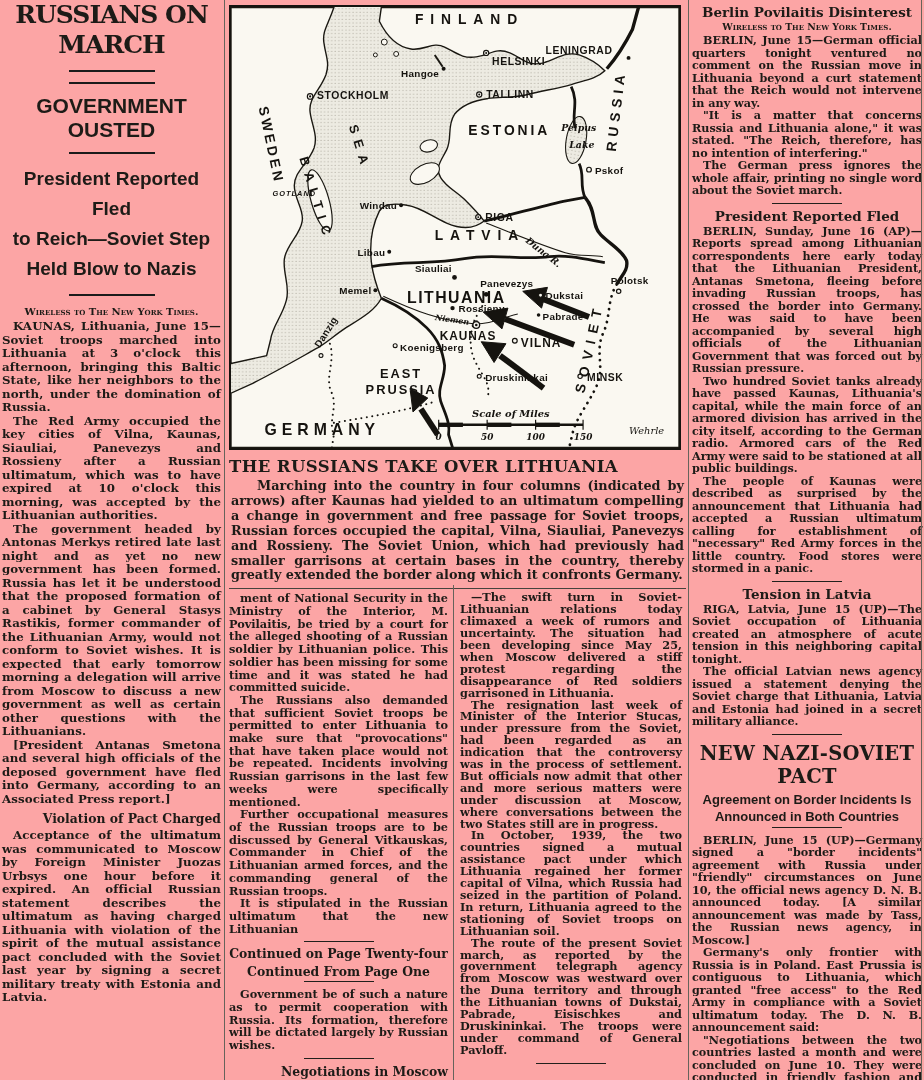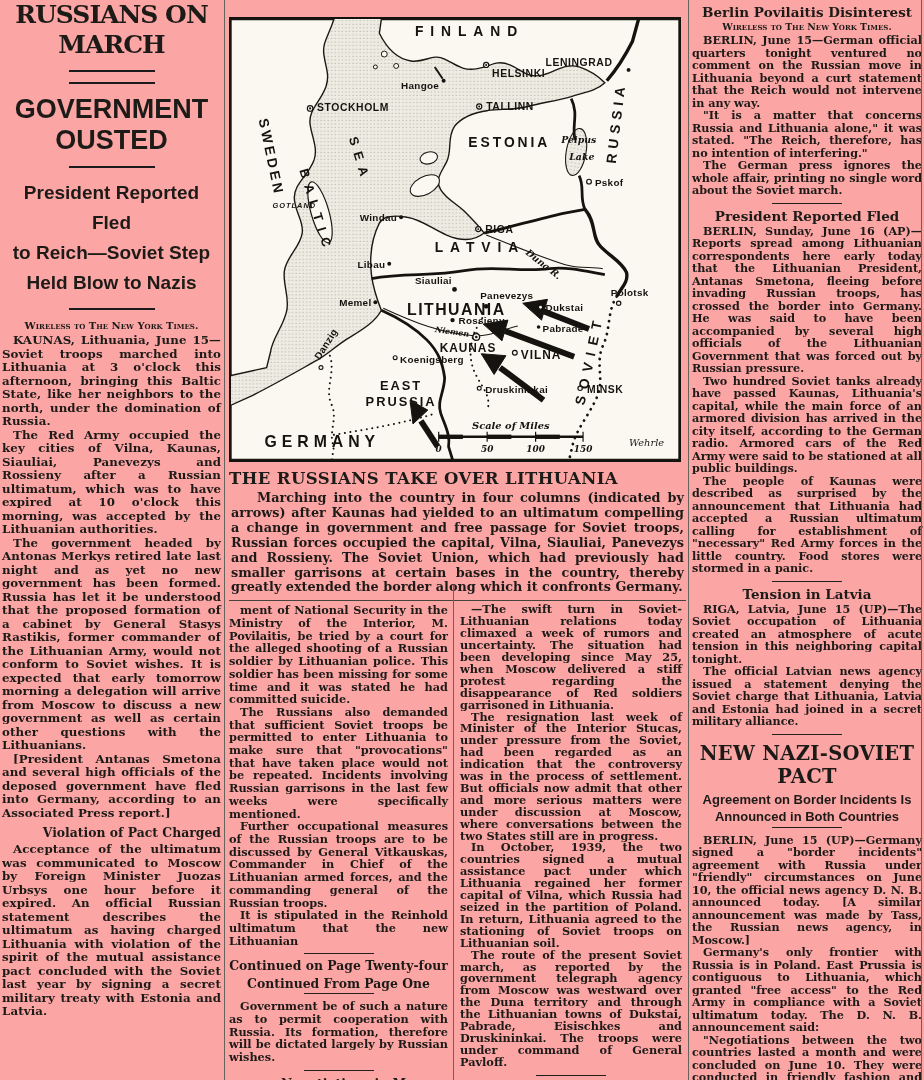--- a/index.html
+++ b/index.html
@@ -4,29 +4,29 @@
 <style>
   html,body{margin:0;padding:0;background:#c9c6bd;}
   .page{position:relative;width:924px;height:1080px;background:#fca5a5;overflow:hidden;
         font-family:"DejaVu Serif","Liberation Serif",serif;color:#1d1b17;}
   .vrule{position:absolute;width:1px;background:#66635b;}
   
   .col-left{position:absolute;left:2px;top:0;width:219px;}
   .headline{font-size:25px;font-weight:bold;text-align:center;margin:0;letter-spacing:-1px;line-height:30px;}
   .deck{font-family:"Liberation Sans",sans-serif;font-weight:bold;font-size:19px;line-height:30px;
         text-align:center;white-space:pre-line;margin:0;}
-  .banner{font-family:"Liberation Sans",sans-serif;font-weight:bold;font-size:27px;text-align:center;margin:0;}
+  .banner{font-family:"Liberation Sans",sans-serif;font-weight:bold;font-size:21px;text-align:center;margin:0;}
   .hrule{width:86px;border-top:2px solid #1b1b1b;margin:10px auto;}
   .byline{text-align:center;font-size:10px;font-variant:small-caps;font-weight:bold;margin:2px 0 3px;}
   .para{margin:0;text-indent:11px;text-align:justify;font-weight:bold;}
   .col-left .para{font-size:11.8px;line-height:13.5px;letter-spacing:0.1px;}
   .subhead{text-align:right;font-weight:bold;font-size:12.4px;margin:5px 0 3px;}
   
   .col-center{position:absolute;left:229px;top:0;width:457px;}
-  .map-box{margin-top:17px;width:452px;height:445px;border:2.5px solid #15130f;box-sizing:border-box;background:#f7f5ee;}
+  .map-box{margin-top:5px;width:452px;height:445px;border:2.5px solid #15130f;box-sizing:border-box;background:#f7f5ee;}
   .map-box svg{display:block;width:100%;height:100%;}
   .caption-title{font-weight:bold;font-size:16.5px;letter-spacing:0.4px;margin:7px 0 3px;}
   .caption-text{font-weight:bold;font-size:12.8px;line-height:14.9px;text-align:justify;text-indent:26px;padding:0 2px;}
   .center-divider{border-top:1px solid #46433d;margin:5px 0 0;}
   .center-cols{display:flex;margin-top:3px;}
   .col2{width:223px;padding-right:4px;box-sizing:border-box;}
   .col3{width:230px;padding-left:8px;box-sizing:border-box;}
   .col2 .para{font-size:11.3px;line-height:12.7px;}
   .col3 .para{font-size:11.3px;line-height:11.9px;}
   .continued{text-align:center;font-weight:bold;font-size:12.4px;margin:3px 0 2px;}
@@ -271,21 +271,21 @@
     <div class="caption-title">THE RUSSIANS TAKE OVER LITHUANIA</div>
     <div class="caption-text">Marching into the country in four columns (indicated by arrows) after Kaunas had yielded to an ultimatum compelling a change in government and free passage for Soviet troops, Russian forces occupied the capital, Vilna, Siauliai, Panevezys and Rossieny. The Soviet Union, which had previously had smaller garrisons at certain bases in the country, thereby greatly extended the border along which it confronts Germany.</div>
     <div class="center-divider"></div>
 
     <div class="center-cols">
       <div class="col2">
         <div>
             <p class="para">ment of National Security in the Ministry of the Interior, M. Povilaitis, be tried by a court for the alleged shooting of a Russian soldier by Lithuanian police. This soldier has been missing for some time and it was stated he had committed suicide.</p>
             <p class="para">The Russians also demanded that sufficient Soviet troops be permitted to enter Lithuania to make sure that "provocations" that have taken place would not be repeated. Incidents involving Russian garrisons in the last few weeks were specifically mentioned.</p>
             <p class="para">Further occupational measures of the Russian troops are to be discussed by General Vitkauskas, Commander in Chief of the Lithuanian armed forces, and the commanding general of the Russian troops.</p>
-            <p class="para">It is stipulated in the Reinhold ultimatum that the new Lithuanian</p>
+            <p class="para">It is stipulated in the Russian ultimatum that the new Lithuanian</p>
           </div>
         <div class="rule-sm"></div>
         <div class="continued">Continued on Page Twenty-four</div>
         <div class="continued">Continued From Page One</div>
         <div class="rule-sm under"></div>
         <div>
             <p class="para">Government be of such a nature as to permit cooperation with Russia. Its formation, therefore will be dictated largely by Russian wishes.</p>
           </div>
         <div class="rule-sm"></div>
         <div class="subhead">Negotiations in Moscow</div>

